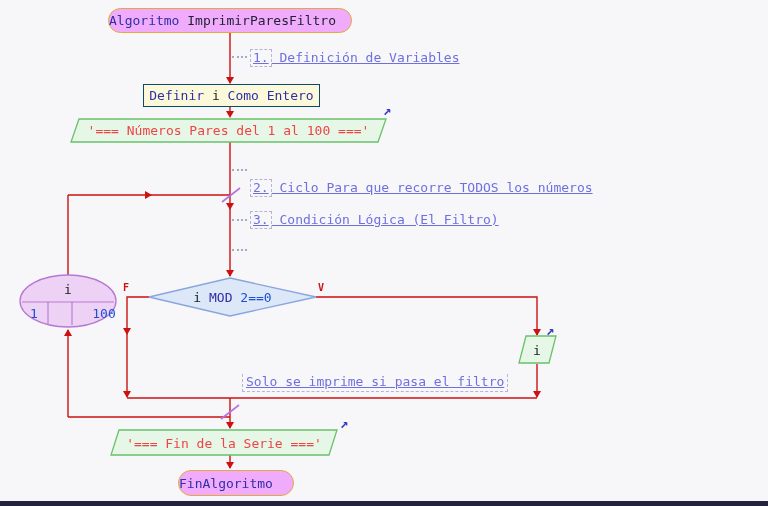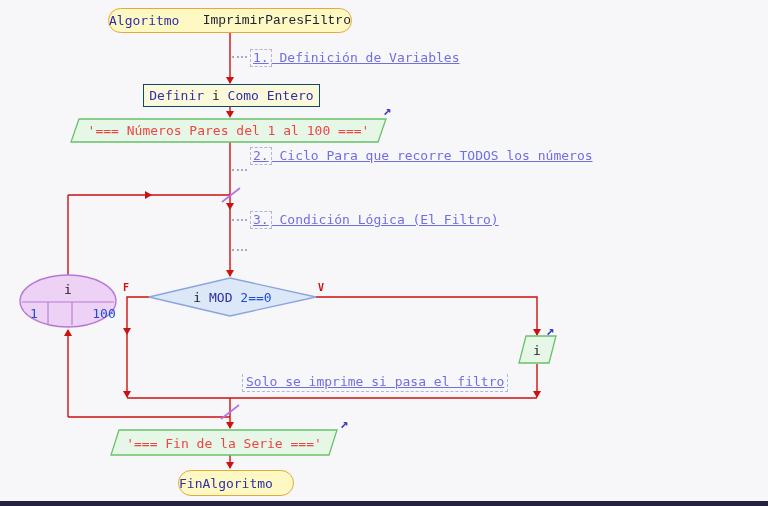--- a/index.html
+++ b/index.html
@@ -5,28 +5,28 @@
   html,body{margin:0;padding:0;background:#f7f7fa;}
   #canvas{
     position:relative;width:768px;height:506px;background:#f7f7fa;
     overflow:hidden;font-family:"DejaVu Sans Mono", monospace;font-size:13px;
   }
   #wires{position:absolute;left:0;top:0;width:768px;height:506px;}
   .abs{position:absolute;}
   .ctr{display:flex;align-items:center;justify-content:center;white-space:pre;}
   
   .kw{color:#2f2fa8;}
-  .ident{color:#222233;font-family:Liberation Mono, monospace;}
+  .ident{color:#222233;}
   .plain{color:#1b1b1b;}
   .num{color:#1d4ed8;}
   .str{color:#ef4444;}
   
   .pill{
-    background:#fef9c3;border:1.4px solid #e3a93c;border-radius:13px;
-    display:flex;align-items:center;justify-content:space-between;white-space:pre;
+    background:#f0abfc;border:1.4px solid #e3a93c;border-radius:13px;
+    display:flex;align-items:center;justify-content:flex-start;white-space:pre;
   }
   
   .proc{
     background:#fcf9da;border:1px solid #0c4a6e;
     display:flex;align-items:center;justify-content:center;white-space:pre;
   }
   
   .cmt{color:#6f6fdf;white-space:pre;line-height:15px;text-decoration:underline;}
   .cmt.boxed::first-letter{border:1px dashed #b4b4d6;padding:0 2px 1px 2px;}
   .cmt.underlined{
@@ -107,21 +107,21 @@
   <div class="abs proc" style="left:143px;top:84px;width:175px;height:21px;">
     <span class="kw">Definir</span><span> </span><span class="plain">i</span><span> </span><span class="kw">Como</span><span> </span><span class="kw">Entero</span>
   </div>
 
   <div class="abs ctr" style="left:71px;top:119px;width:315px;height:23px;">
     <span class="str">'=== Números Pares del 1 al 100 ==='</span>
   </div>
   <div class="abs out-arrow" style="left:383px;top:103px;">↗</div>
 
   <div class="abs leader" style="left:232px;top:169px;"></div>
-  <div class="abs cmt boxed" style="left:250px;top:148px;">2. Ciclo Para que recorre TODOS los números</div>
+  <div class="abs cmt boxed" style="left:250px;top:180px;">2. Ciclo Para que recorre TODOS los números</div>
 
   <div class="abs leader" style="left:232px;top:219px;"></div>
   <div class="abs cmt boxed" style="left:250px;top:212px;">3. Condición Lógica (El Filtro)</div>
 
   <div class="abs leader" style="left:232px;top:249px;"></div>
 
   <div class="abs ctr" style="left:28px;top:281px;width:80px;height:16px;">
     <span class="plain">i</span>
   </div>
   <div class="abs ctr" style="left:24px;top:305px;width:20px;height:16px;">

